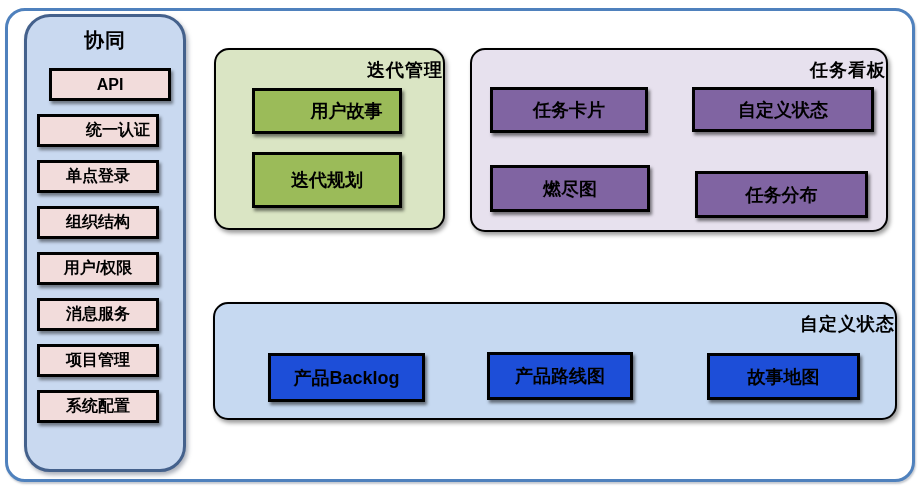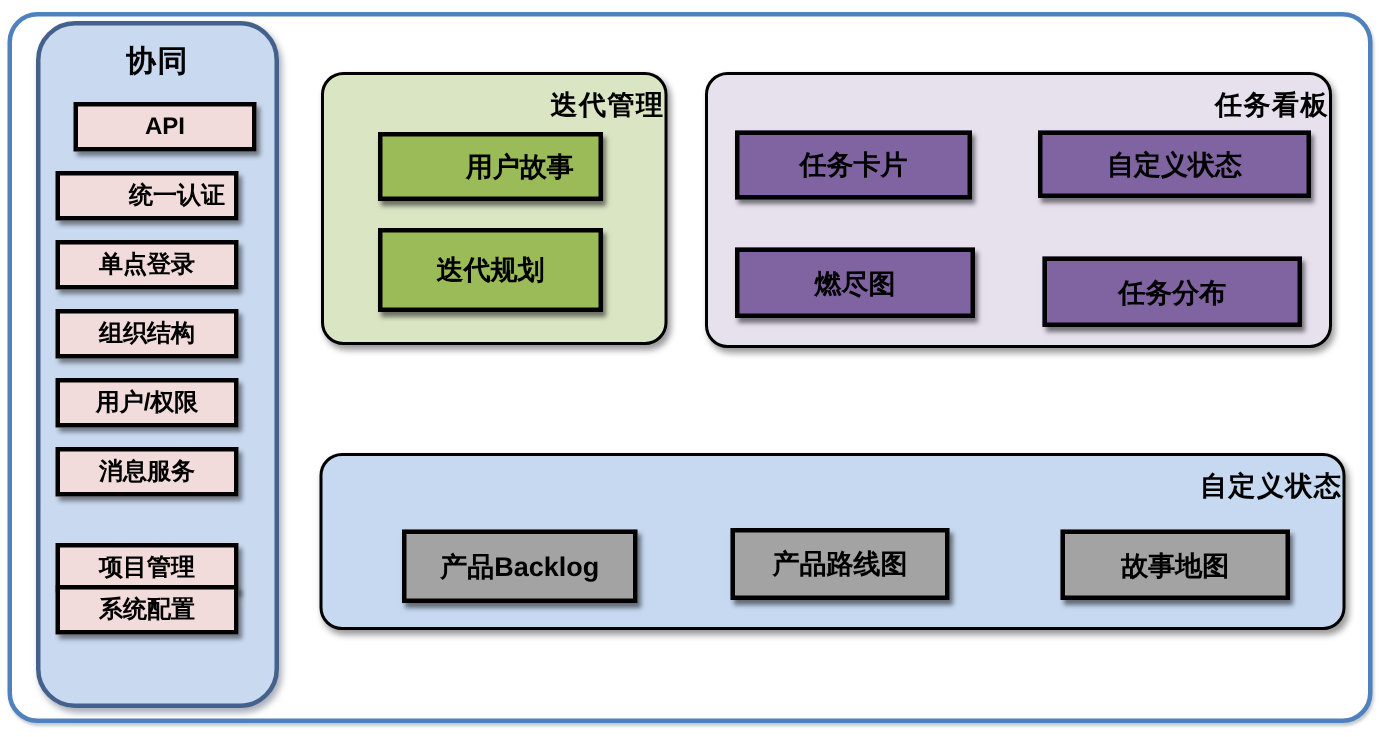--- a/index.html
+++ b/index.html
@@ -29,21 +29,21 @@
     box-shadow: 2px 3px 3px rgba(0,0,0,0.45);
     display: flex; align-items: center; justify-content: center;
     font-size: 16px; font-weight: bold; white-space: nowrap;
   }
   .pill:nth-of-type(2) { top: 51px; margin-left: 12px; }
   .pill:nth-of-type(3) { top: 97px; padding-left: 40px; }
   .pill:nth-of-type(4) { top: 143px; }
   .pill:nth-of-type(5) { top: 189px; }
   .pill:nth-of-type(6) { top: 235px; }
   .pill:nth-of-type(7) { top: 281px; }
-  .pill:nth-of-type(8) { top: 345px; }
+  .pill:nth-of-type(8) { top: 327px; }
   .pill:nth-of-type(9) { top: 373px; }
   
   .section {
     position: absolute; border: 2px solid #000; border-radius: 15px;
     box-sizing: border-box; box-shadow: 2px 3px 4px rgba(0,0,0,0.4);
   }
   .section-title {
     position: absolute; top: 8px; left: 0; width: 100%; text-align: right;
     font-size: 18px; font-weight: bold; letter-spacing: 1px;
   }
@@ -59,21 +59,21 @@
   .shape-iter-plan      { left: 36px;  top: 102px; width: 150px; height: 56px; }
 
   .sec-taskboard { left: 470px; top: 48px; width: 418px; height: 184px; background: #e7e1ee; }
   .sec-taskboard .shape { background: #8064a2; }
   .shape-task-card      { left: 18px;  top: 37px;  width: 158px; height: 46px; }
   .shape-custom-status  { left: 220px; top: 37px;  width: 182px; height: 45px; }
   .shape-burndown       { left: 18px;  top: 115px; width: 160px; height: 47px; }
   .shape-task-dist      { left: 223px; top: 121px; width: 173px; height: 47px; }
 
   .sec-agile { left: 213px; top: 302px; width: 684px; height: 118px; background: #c6d9f1; }
-  .sec-agile .shape { background: #a3a3a3; }
+  .sec-agile .shape { background: #1d4ed8; }
   .shape-backlog        { left: 53px;  top: 49px; width: 157px; height: 49px; }
   .shape-roadmap        { left: 272px; top: 48px; width: 146px; height: 48px; }
   .shape-storymap       { left: 492px; top: 49px; width: 153px; height: 47px; }
 </style>
 </head>
 <body>
 
 <div class="canvas">
 
   <div class="outer-frame"></div>

